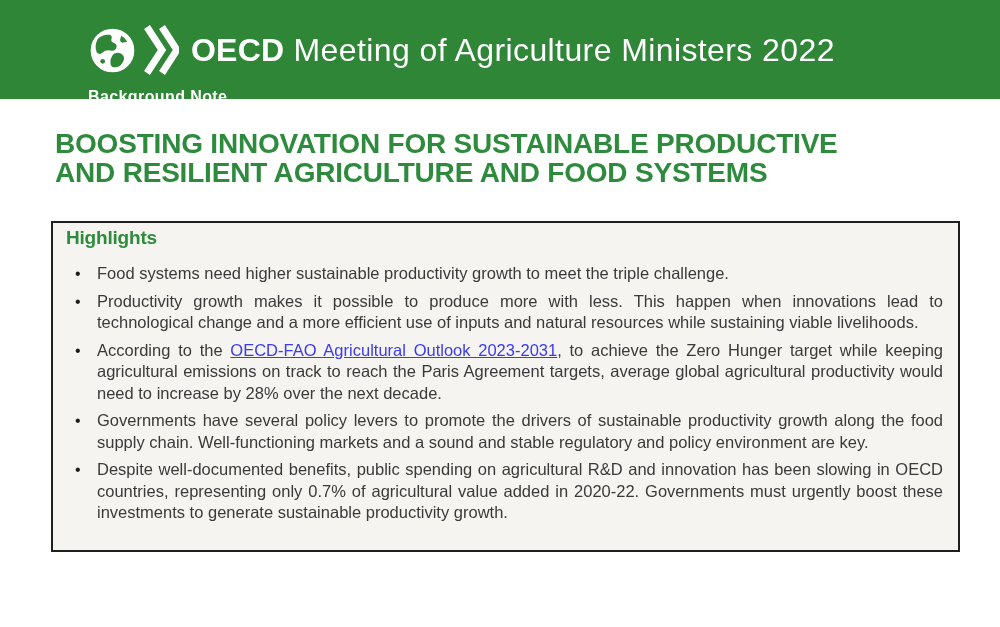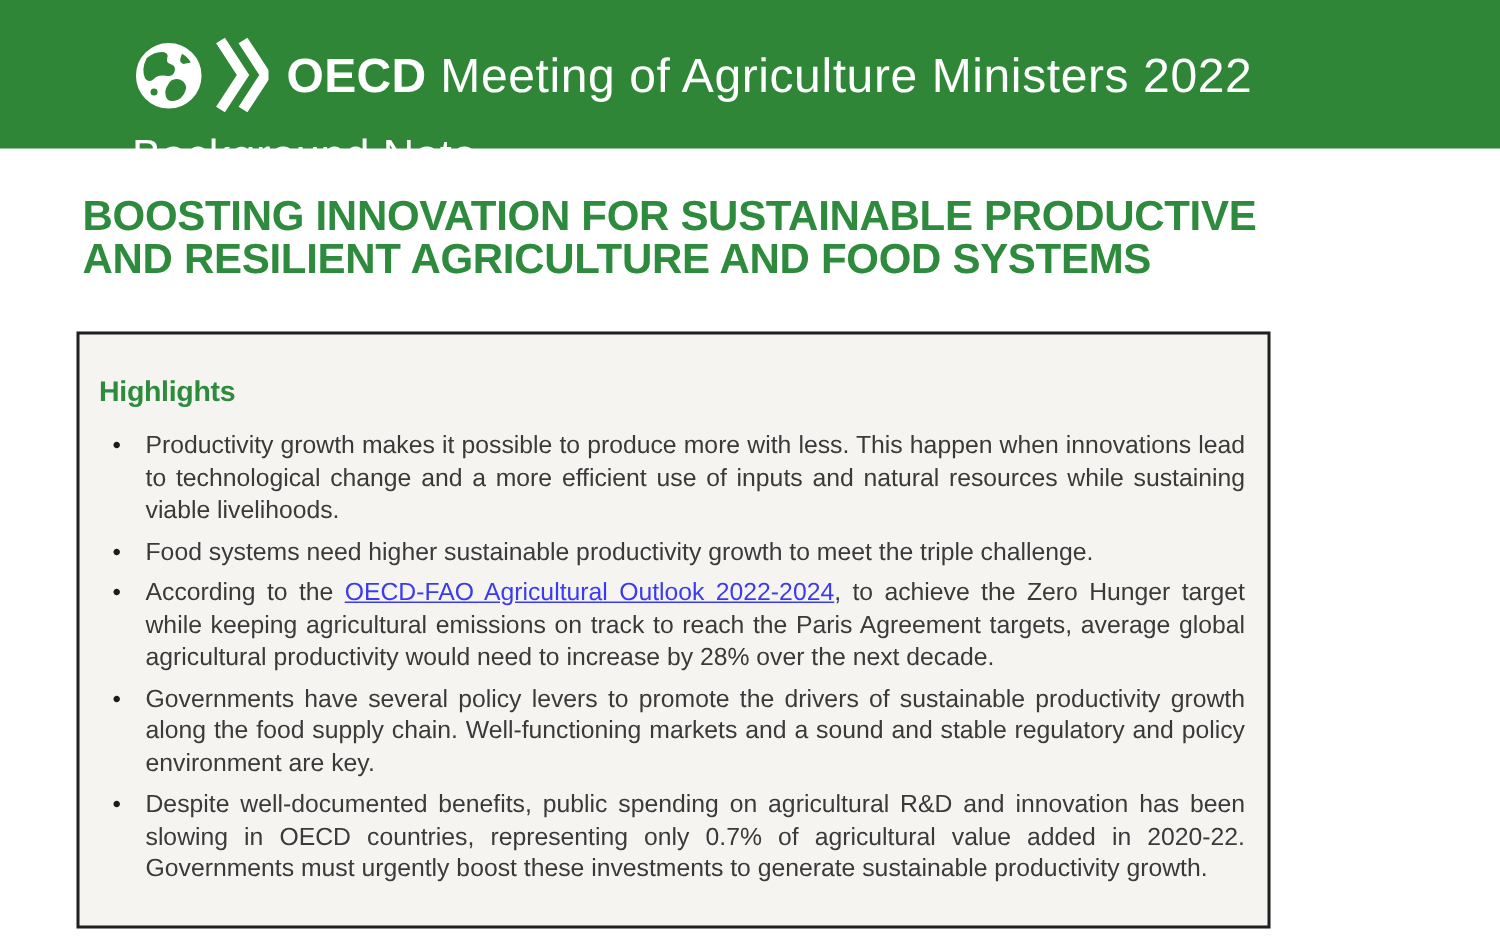--- a/index.html
+++ b/index.html
@@ -30,40 +30,40 @@
   .logo-wrap{display:flex;align-items:center;gap:6px;flex:0 0 auto;}
   .banner-title{
     font-size:32px;
     font-weight:500;
     letter-spacing:.4px;
     white-space:nowrap;
   }
   .banner-title .bold{font-weight:700;letter-spacing:.2px;}
   .banner-subtitle{
     margin-top:13px;
-    font-size:29px;
-    font-weight:400;
+    font-size:16px;
+    font-weight:700;
     letter-spacing:.4px;
   }
   
   .doc-title{
     margin:30px 60px 0 55px;
     color:var(--heading-green);
     font-size:28px;
     line-height:29px;
     font-weight:700;
     letter-spacing:-.2px;
   }
   
   .highlights-box{
     margin:34px 0 0 51px;
-    width:796px;
+    width:909px;
     border:2px solid var(--box-border);
     background:var(--box-bg);
-    padding:26px 15px 12px 13px;
+    padding:2px 15px 12px 13px;
   }
   .highlights-title{
     color:var(--heading-green);
     font-size:19px;
     font-weight:700;
     margin:2px 0 14px 0;
     letter-spacing:-.2px;
   }
   .highlights-list{list-style:none;}
   .highlights-list li{
@@ -119,27 +119,27 @@
 
 <h2 class="doc-title">
   <span>BOOSTING INNOVATION FOR SUSTAINABLE PRODUCTIVE</span><br>
   <span>AND RESILIENT AGRICULTURE AND FOOD SYSTEMS</span>
 </h2>
 
 <section class="highlights-box">
   <h3 class="highlights-title">Highlights</h3>
   <ul class="highlights-list">
     <li>
+      <span>Food systems need higher sustainable productivity growth to meet the triple challenge.</span>
+    </li>
+    <li>
       <span>Productivity growth makes it possible to produce more with less. This happen when innovations lead to technological change and a more efficient use of inputs and natural resources while sustaining viable livelihoods.</span>
     </li>
     <li>
-      <span>Food systems need higher sustainable productivity growth to meet the triple challenge.</span>
-    </li>
-    <li>
-      <span>According to the </span><a class="outlook-link">OECD-FAO Agricultural Outlook 2022-2024</a><span>, to achieve the Zero Hunger target while keeping agricultural emissions on track to reach the Paris Agreement targets, average global agricultural productivity would need to increase by 28% over the next decade.</span>
+      <span>According to the </span><a class="outlook-link">OECD-FAO Agricultural Outlook 2023-2031</a><span>, to achieve the Zero Hunger target while keeping agricultural emissions on track to reach the Paris Agreement targets, average global agricultural productivity would need to increase by 28% over the next decade.</span>
     </li>
     <li>
       <span>Governments have several policy levers to promote the drivers of sustainable productivity growth along the food supply chain. Well-functioning markets and a sound and stable regulatory and policy environment are key.</span>
     </li>
     <li>
       <span>Despite well-documented benefits, public spending on agricultural R&amp;D and innovation has been slowing in OECD countries, representing only 0.7% of agricultural value added in 2020-22. Governments must urgently boost these investments to generate sustainable productivity growth.</span>
     </li>
   </ul>
 </section>
 

